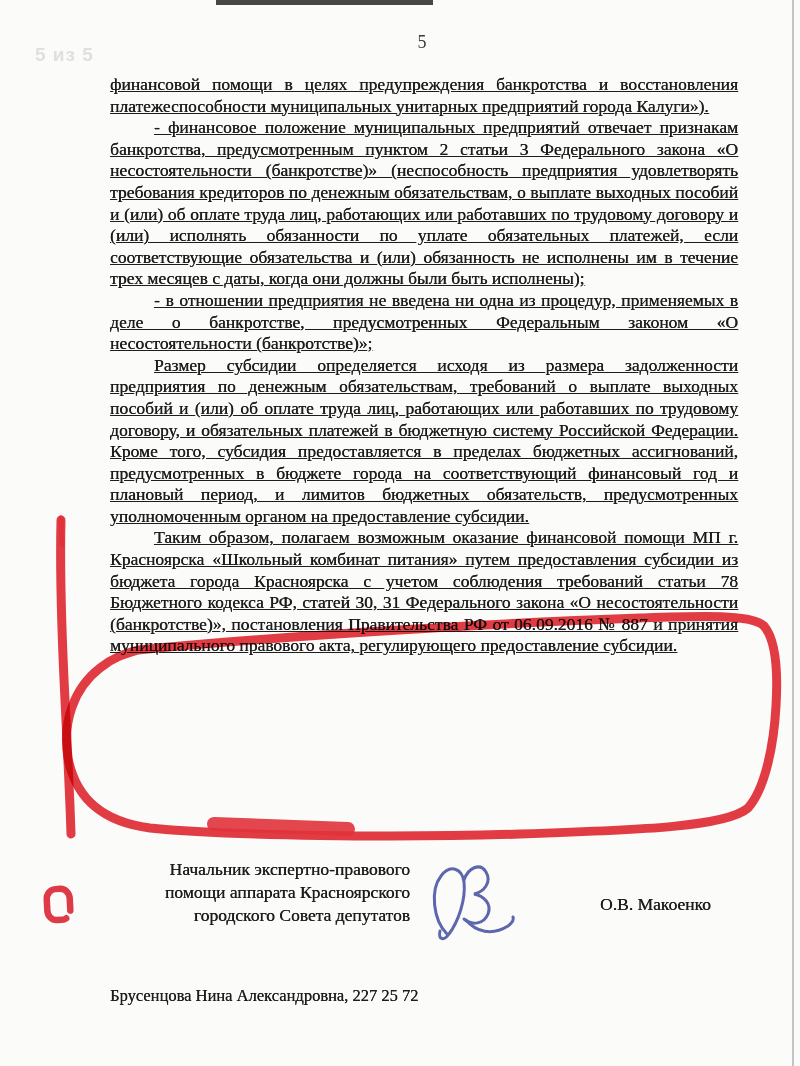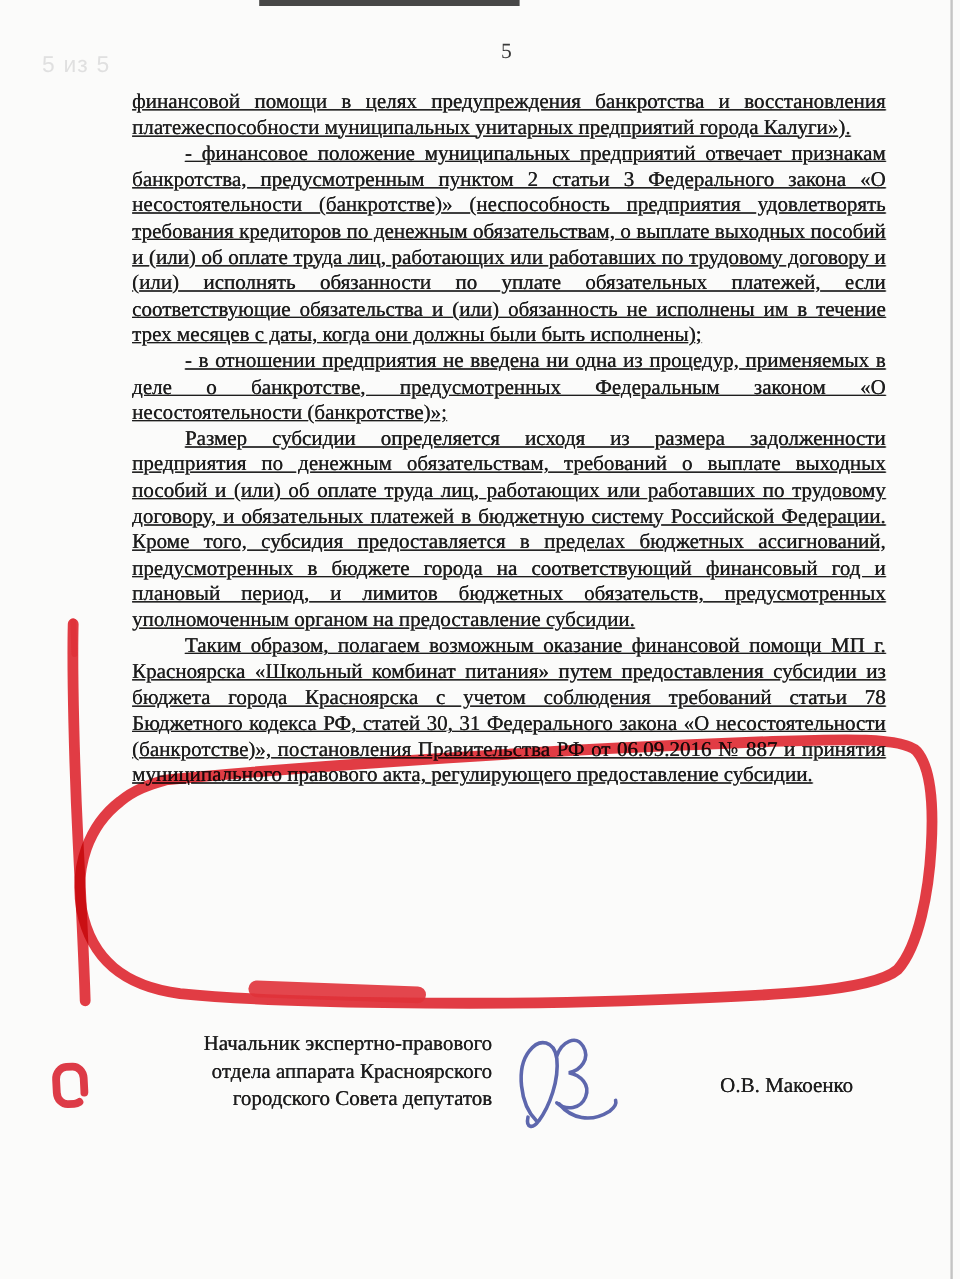--- a/index.html
+++ b/index.html
@@ -12,21 +12,21 @@
     position:absolute;left:216px;top:0;width:217px;height:5px;
     background:#474747;
   }
   .edge-shadow{
     position:absolute;left:792px;top:0;width:2px;height:1066px;
     background:#c4c4c4;
   }
   .page-counter{
     position:absolute;left:35px;top:44px;
     font-family:"Liberation Sans","DejaVu Sans",sans-serif;
-    font-size:19px;font-weight:normal;letter-spacing:1px;
+    font-size:19px;font-weight:bold;letter-spacing:1px;
     color:#e0e0e0;
   }
   .page-number{
     position:absolute;left:402px;top:32px;width:40px;text-align:center;
     font-size:18px;color:#3a3a3a;
   }
   .doc-text{
     position:absolute;left:110px;top:74px;width:628px;
     font-size:17.5px;line-height:21.6px;color:#1d1d1d;
     text-align:justify;
@@ -72,26 +72,27 @@
 <div class="doc-text">
   <p class="no-indent">финансовой помощи в целях предупреждения банкротства и восстановления платежеспособности муниципальных унитарных предприятий города Калуги»).</p>
   <p>- финансовое положение муниципальных предприятий отвечает признакам банкротства, предусмотренным пунктом 2 статьи 3 Федерального закона «О несостоятельности (банкротстве)» (неспособность предприятия удовлетворять требования кредиторов по денежным обязательствам, о выплате выходных пособий и (или) об оплате труда лиц, работающих или работавших по трудовому договору и (или) исполнять обязанности по уплате обязательных платежей, если соответствующие обязательства и (или) обязанность не исполнены им в течение трех месяцев с даты, когда они должны были быть исполнены);</p>
   <p>- в отношении предприятия не введена ни одна из процедур, применяемых в деле о банкротстве, предусмотренных Федеральным законом «О несостоятельности (банкротстве)»;</p>
   <p>Размер субсидии определяется исходя из размера задолженности предприятия по денежным обязательствам, требований о выплате выходных пособий и (или) об оплате труда лиц, работающих или работавших по трудовому договору, и обязательных платежей в бюджетную систему Российской Федерации. Кроме того, субсидия предоставляется в пределах бюджетных ассигнований, предусмотренных в бюджете города на соответствующий финансовый год и плановый период, и лимитов бюджетных обязательств, предусмотренных уполномоченным органом на предоставление субсидии.</p>
   <p>Таким образом, полагаем возможным оказание финансовой помощи МП г. Красноярска «Школьный комбинат питания» путем предоставления субсидии из бюджета города Красноярска с учетом соблюдения требований статьи 78 Бюджетного кодекса РФ, статей 30, 31 Федерального закона «О несостоятельности (банкротстве)», постановления Правительства РФ от 06.09.2016 № 887 и принятия муниципального правового акта, регулирующего предоставление субсидии.</p>
 </div>
 
 <div class="sig-title">
   <div>Начальник экспертно-правового</div>
-  <div>отдела аппарата Красноярского</div>
+  <div>помощи аппарата Красноярского</div>
   <div>городского Совета депутатов</div>
 </div>
 <div class="signer-name">О.В. Макоенко</div>
 
 <div class="contacts">
+  <div>Брусенцова Нина Александровна, 227 25 72</div>
 </div>
 
 <svg class="ann-overlay" viewBox="0 0 800 1066" xmlns="http://www.w3.org/2000/svg">
 
   <g class="red-ink">
     <path d="M 138 650
              C 260 638, 470 624, 640 618
              C 700 616, 752 614, 764 626
              C 776 640, 778 672, 776 706
              C 774 742, 766 788, 748 808

